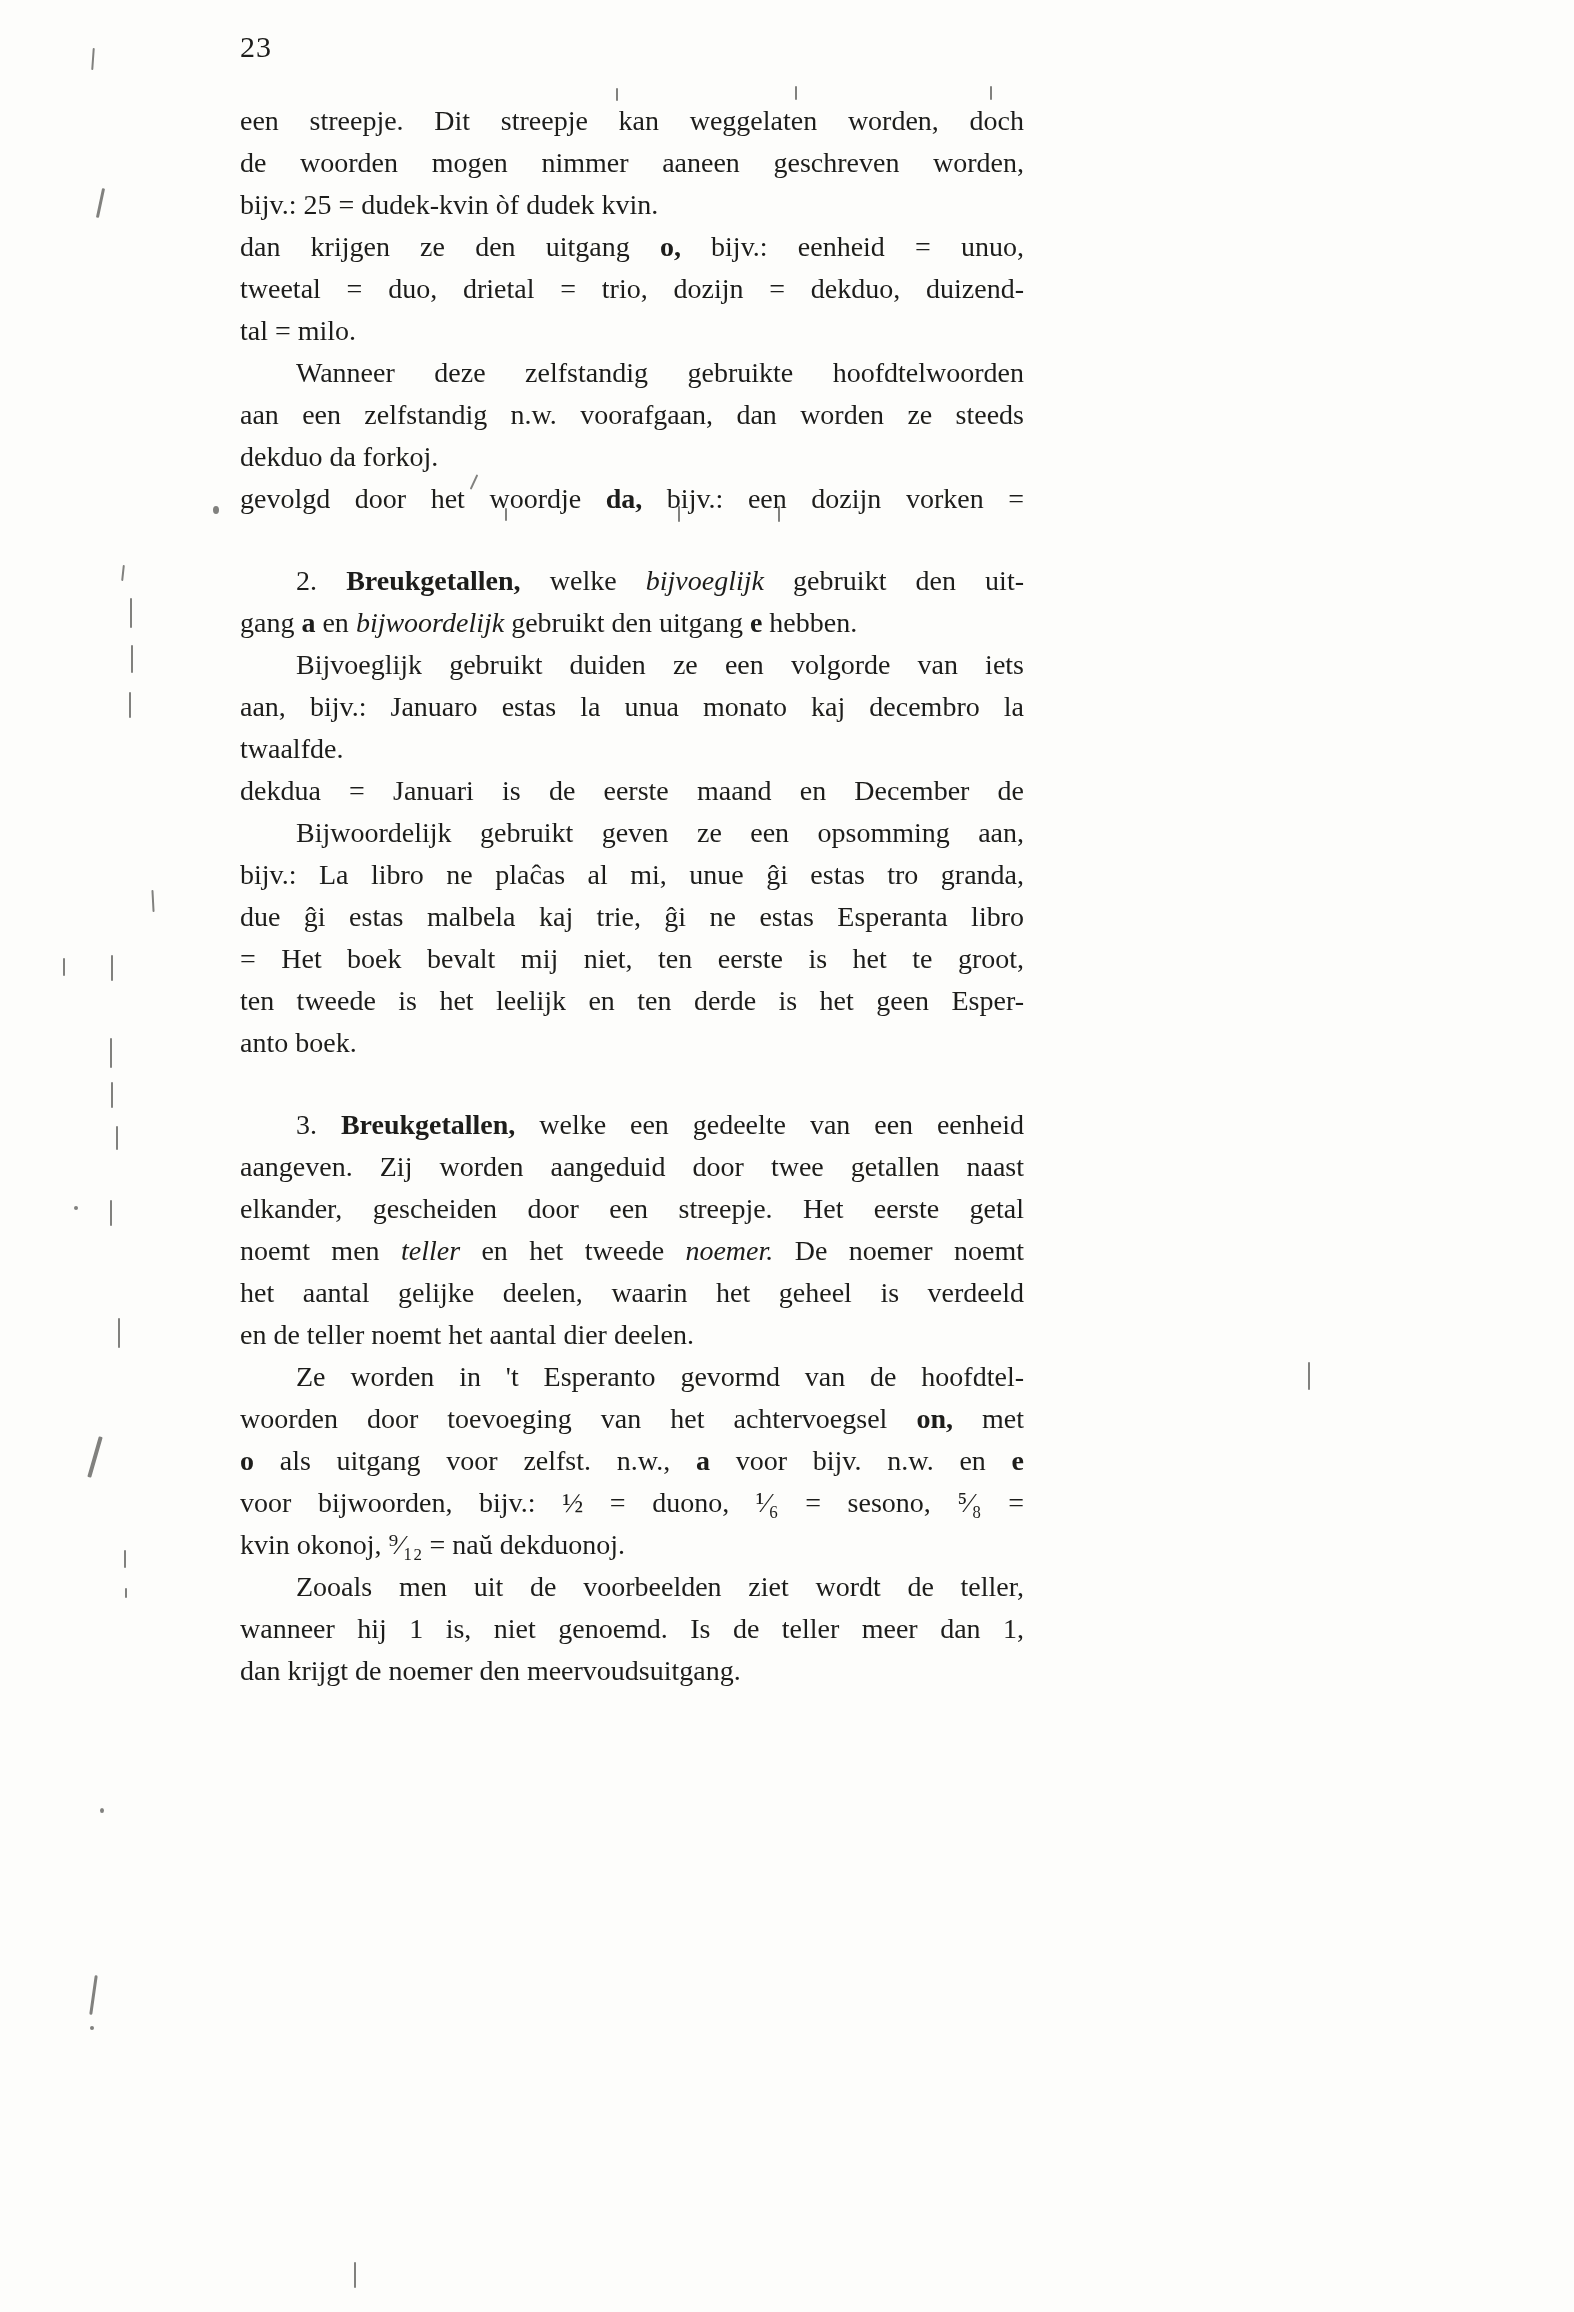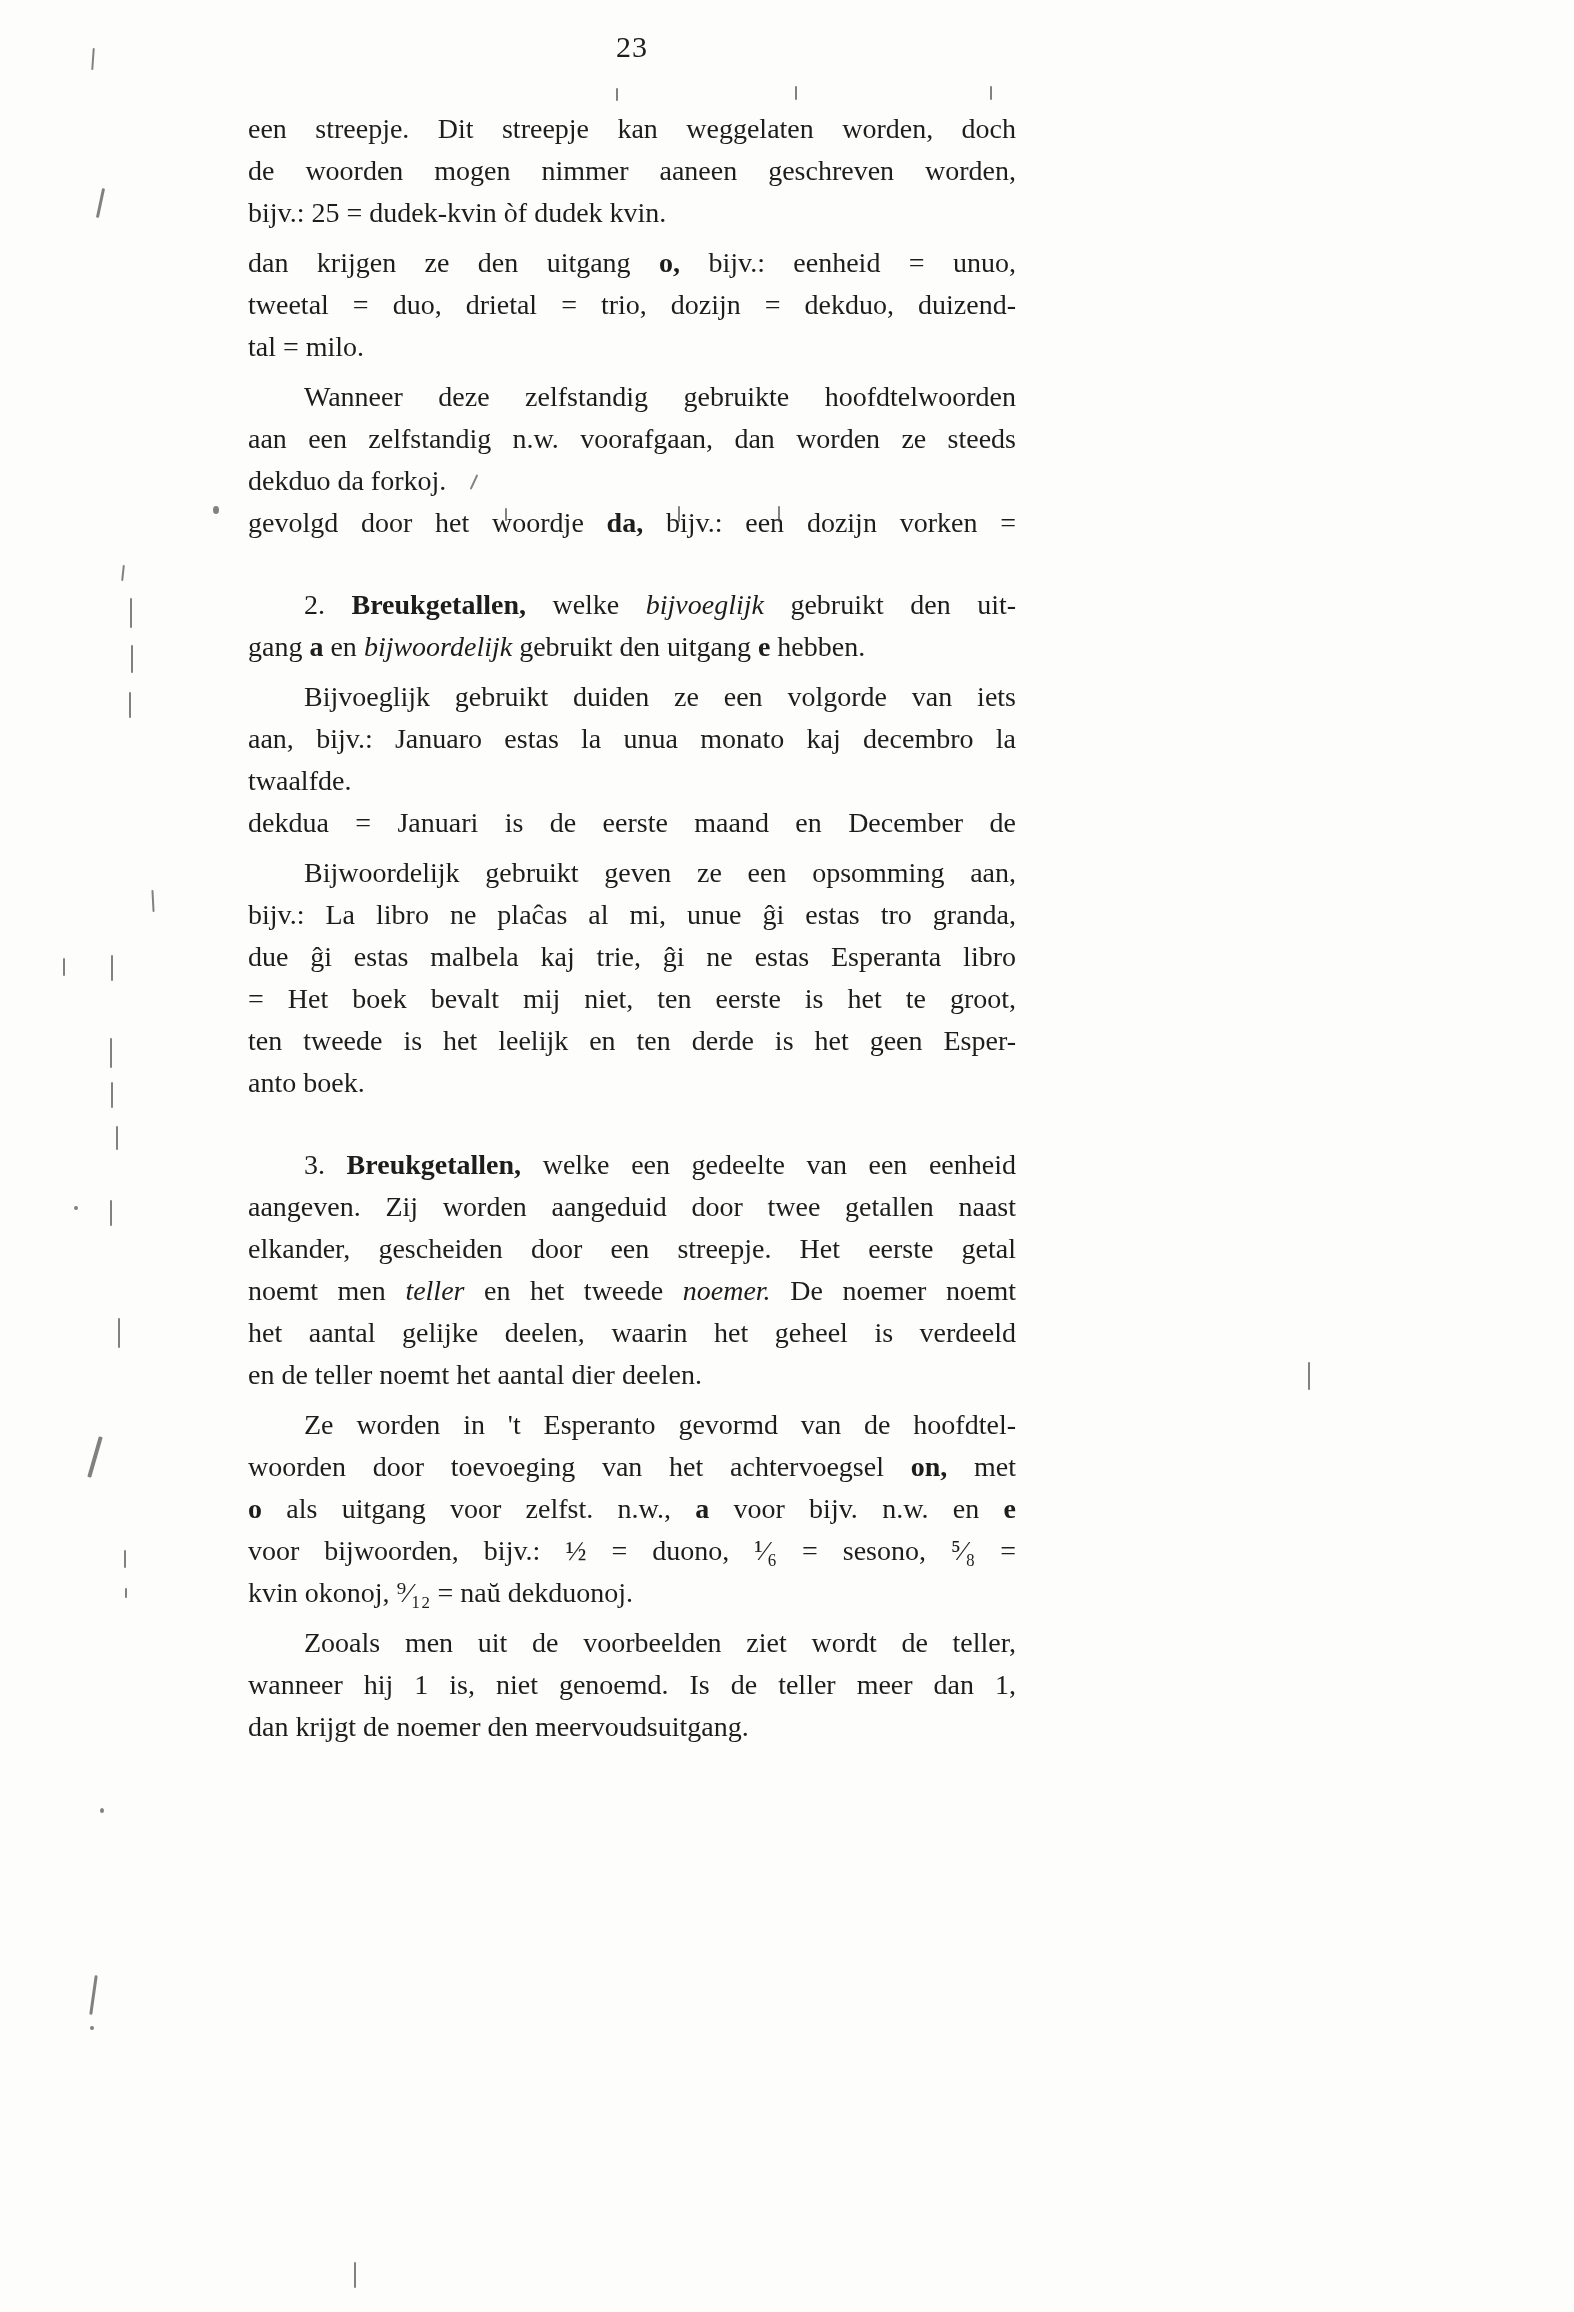--- a/index.html
+++ b/index.html
@@ -13,33 +13,32 @@
     background: #fdfdfb;
     font-family: "Liberation Serif", "DejaVu Serif", serif;
     color: #1d1d1b;
     overflow: hidden;
   }
   .page-number {
     position: absolute;
     top: 30px;
     left: 240px;
     width: 784px;
-    text-align: center;
     font-size: 30px;
     letter-spacing: 1px;
   }
   .text-block {
     position: absolute;
     top: 100px;
     left: 240px;
     width: 784px;
     font-size: 28px;
     line-height: 42px;
   }
-  .para { margin: 8px; }
+  .para { margin: 0; }
   .sec-gap { margin-top: 40px; }
   .ln {
     text-align: justify;
     text-align-last: justify;
     min-height: 42px;
   }
   .ln.fl { text-align-last: left; }
   .ln.ind { padding-left: 56px; }
   .b { font-weight: bold; }
   .i { font-style: italic; }

